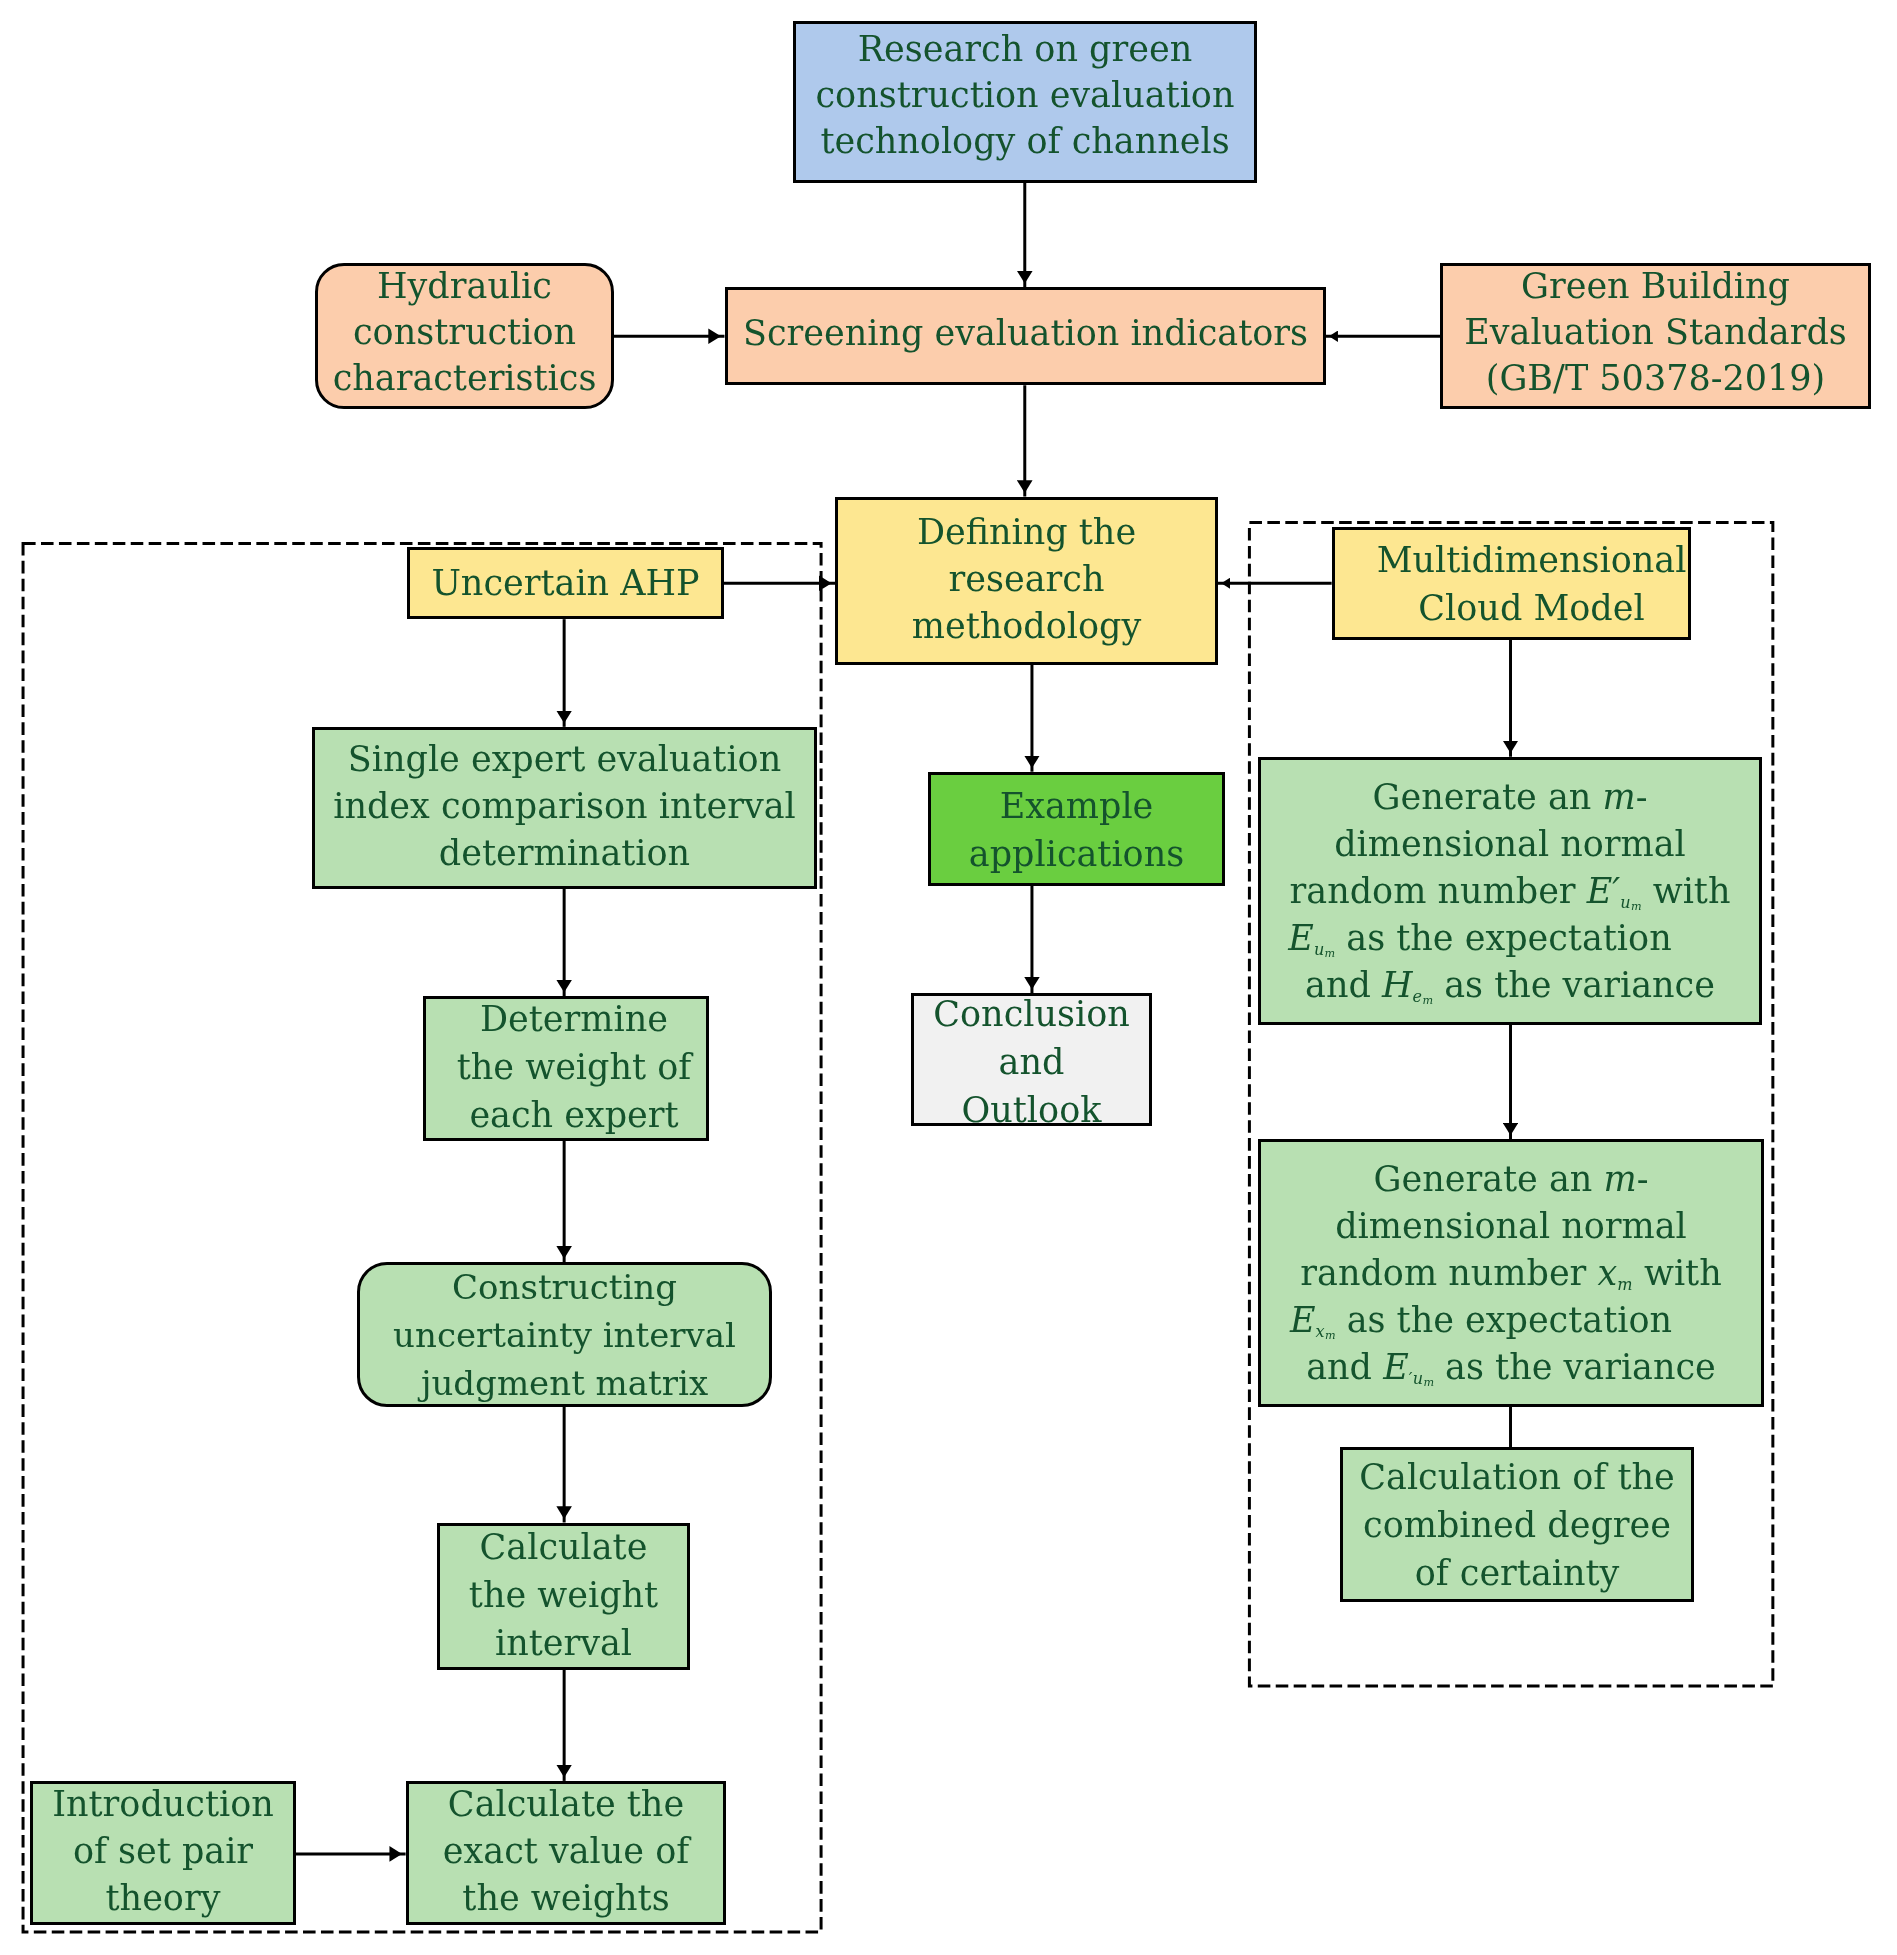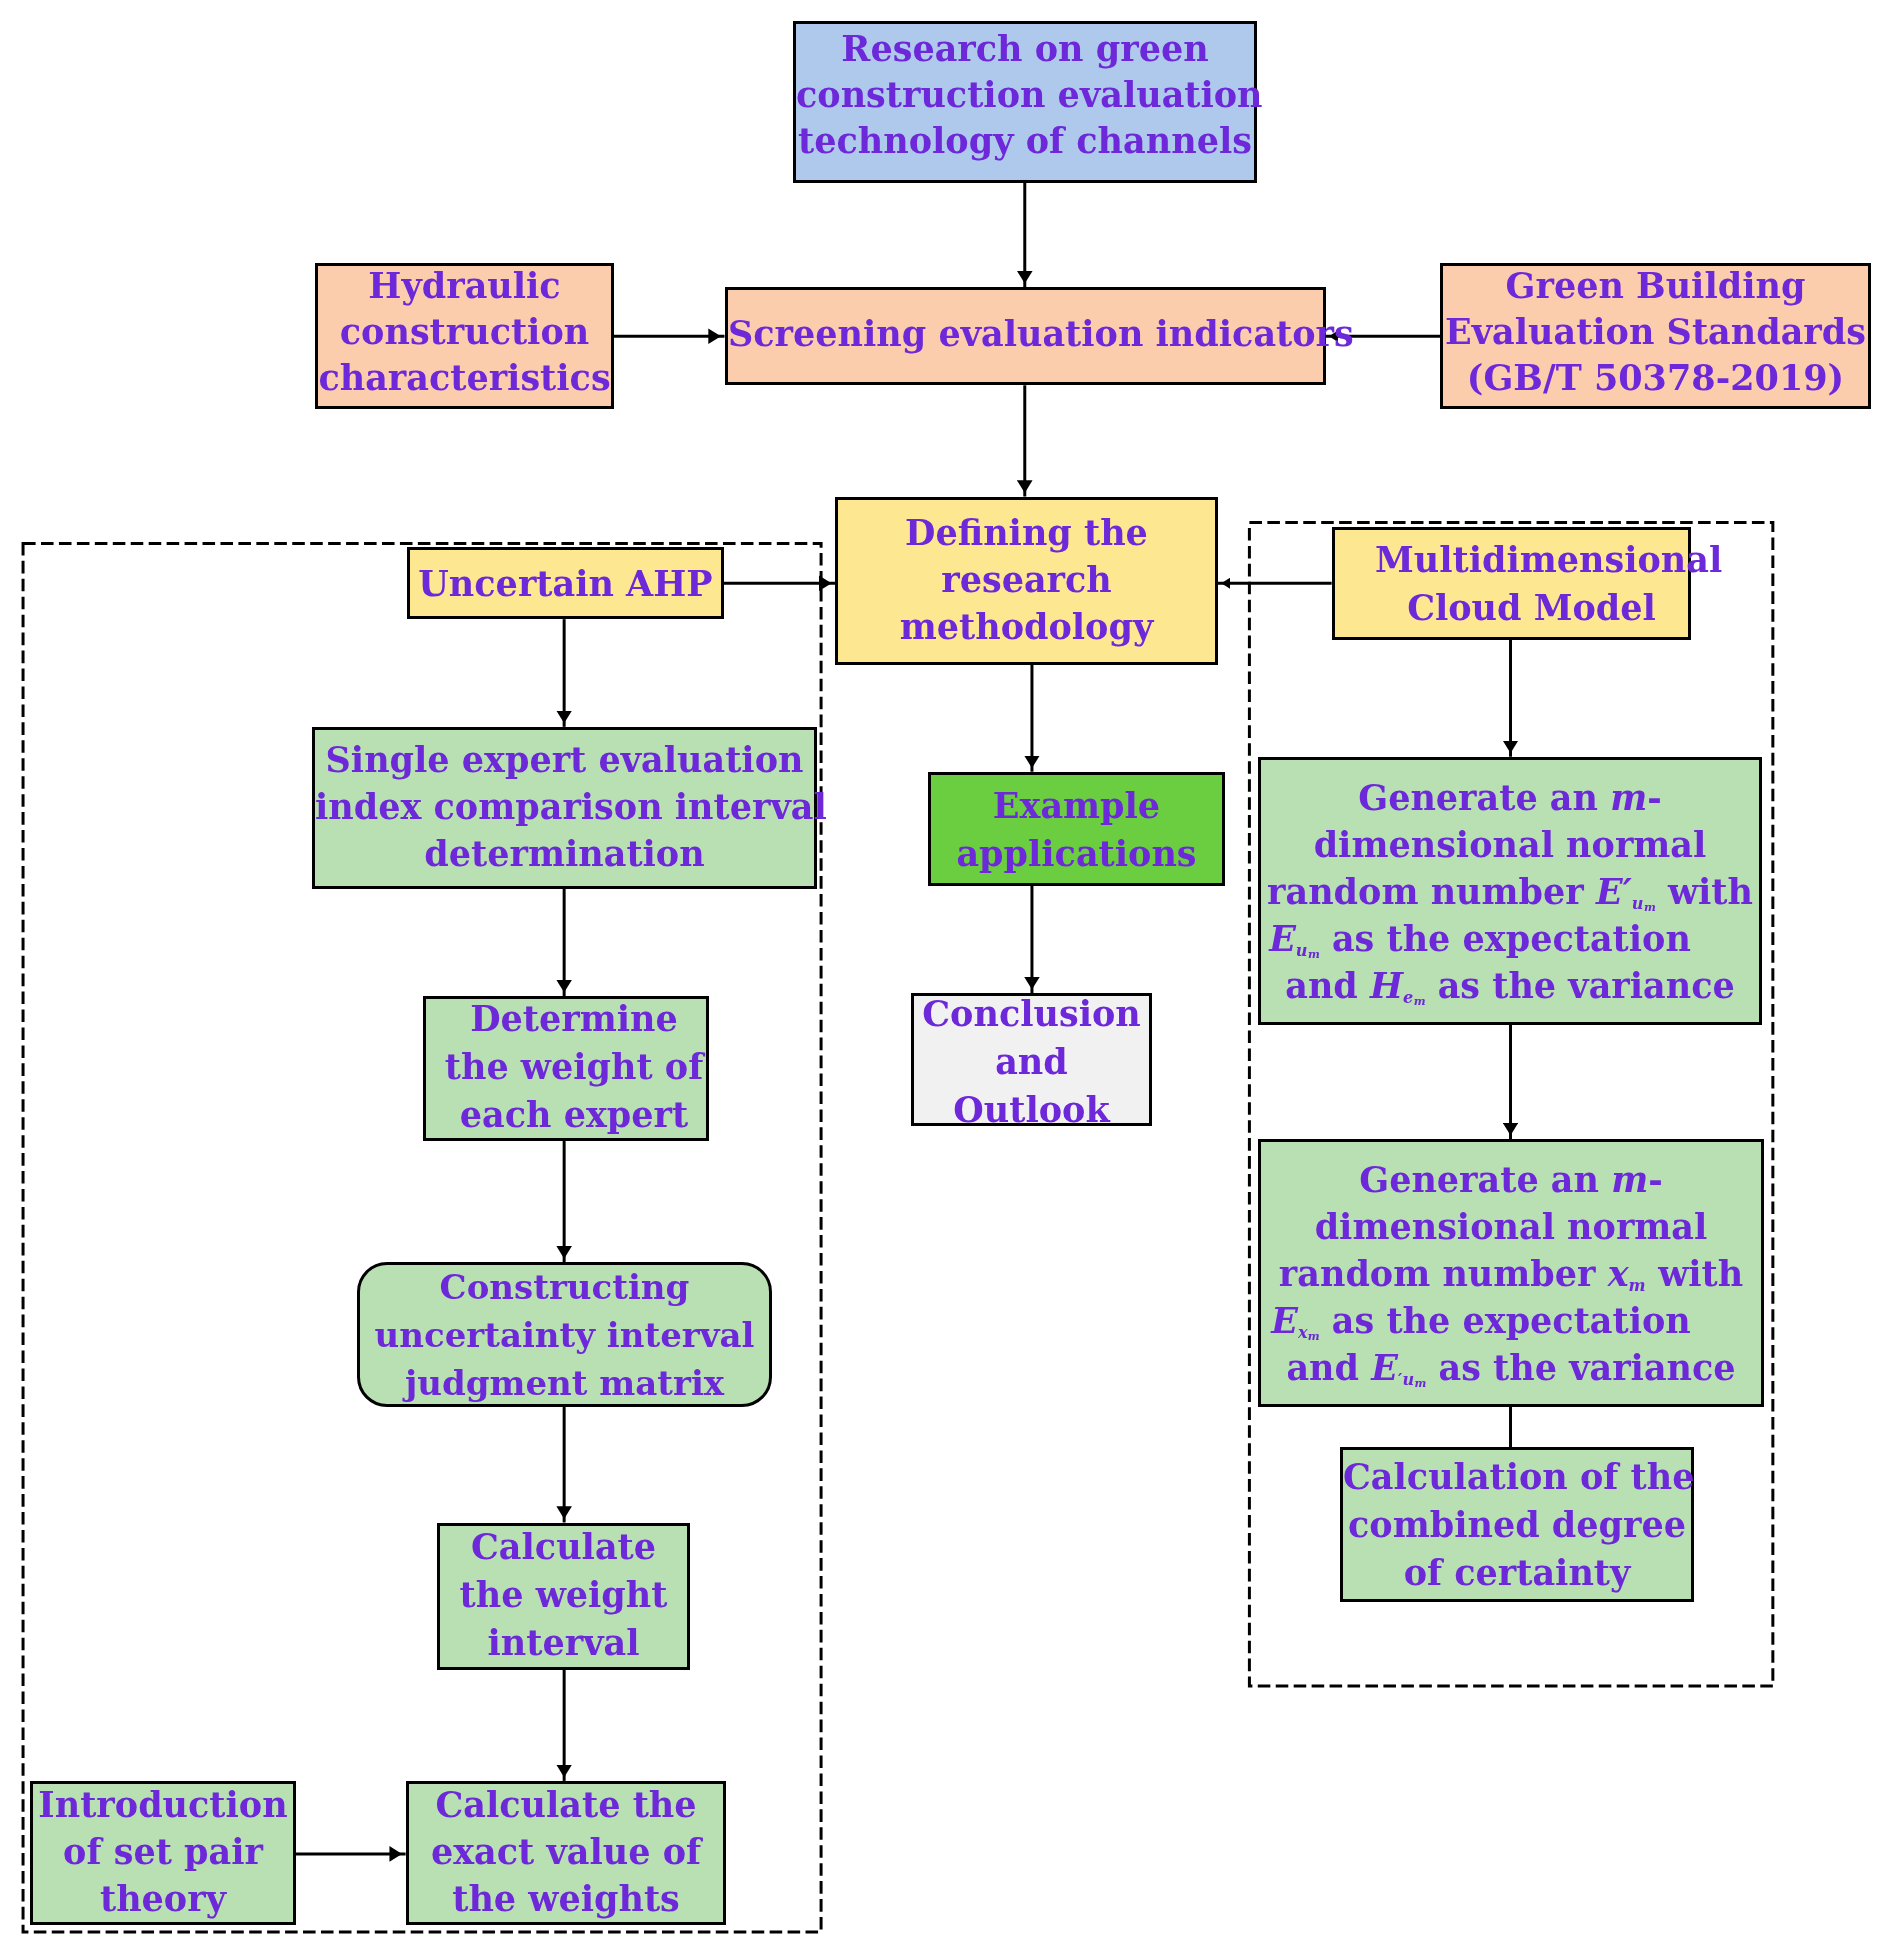--- a/index.html
+++ b/index.html
@@ -1,20 +1,20 @@
 <!DOCTYPE html>
 <html style="font-size:9.6px"><head>
 <meta charset="utf-8">
 <title>Research flowchart</title>
 <style>
   html,body{margin:0;padding:0;background:#ffffff;}
   #canvas{position:relative;width:1897px;height:1955px;background:#ffffff;overflow:hidden;
           font-family:"DejaVu Serif",serif;}
   .node{position:absolute;box-sizing:border-box;border:3px solid #000;display:flex;
-        align-items:center;justify-content:flex-start;text-align:center;color:#6d28d9;z-index:3;font-weight:bold;}
+        align-items:center;justify-content:flex-start;text-align:center;color:#14532d;z-index:3;}
   .node .txt{display:block;width:100%;padding:0;box-sizing:border-box;white-space:nowrap;position:relative;top:var(--dy,0px);}
   svg.dashlayer{position:absolute;left:0;top:0;width:1897px;height:1955px;z-index:1;overflow:visible;}
   svg.edges{position:absolute;left:0;top:0;width:1897px;height:1955px;z-index:2;overflow:visible;}
   .sub{font-size:0.46em;vertical-align:-0.30em;font-style:italic;letter-spacing:0.02em;line-height:0;}
   .subsub{font-size:0.32em;vertical-align:-0.62em;font-style:italic;line-height:0;}
   i.mi{font-style:italic;}
   .pad{display:inline-block;width:60px;}
 </style>
 </head>
 <body>
@@ -57,21 +57,21 @@
   </svg>
 
   <div class="node" style="left:793px;top:21px;width:464px;height:162px;background:#afc9ec;font-size:35px;line-height:46px;--dy:-6.6px;">
     <span class="txt">
       <span>Research on green</span><br>
       <span>construction evaluation</span><br>
       <span>technology of channels</span>
     </span>
   </div>
 
-  <div class="node" style="left:315px;top:263px;width:299px;height:146px;background:#fccdac;font-size:35px;line-height:46px;--dy:-3.6px;">
+  <div class="node" style="left:315px;top:263px;width:299px;height:146px;background:#fccdac;font-size:35px;line-height:46px;border-radius:29px;--dy:-3.6px;">
     <span class="txt">
       <span>Hydraulic</span><br>
       <span>construction</span><br>
       <span>characteristics</span>
     </span>
   </div>
 
   <div class="node" style="left:725px;top:287px;width:601px;height:98px;background:#fccdac;font-size:35px;line-height:45px;--dy:-2.4px;">
     <span class="txt">Screening evaluation indicators</span>
   </div>

